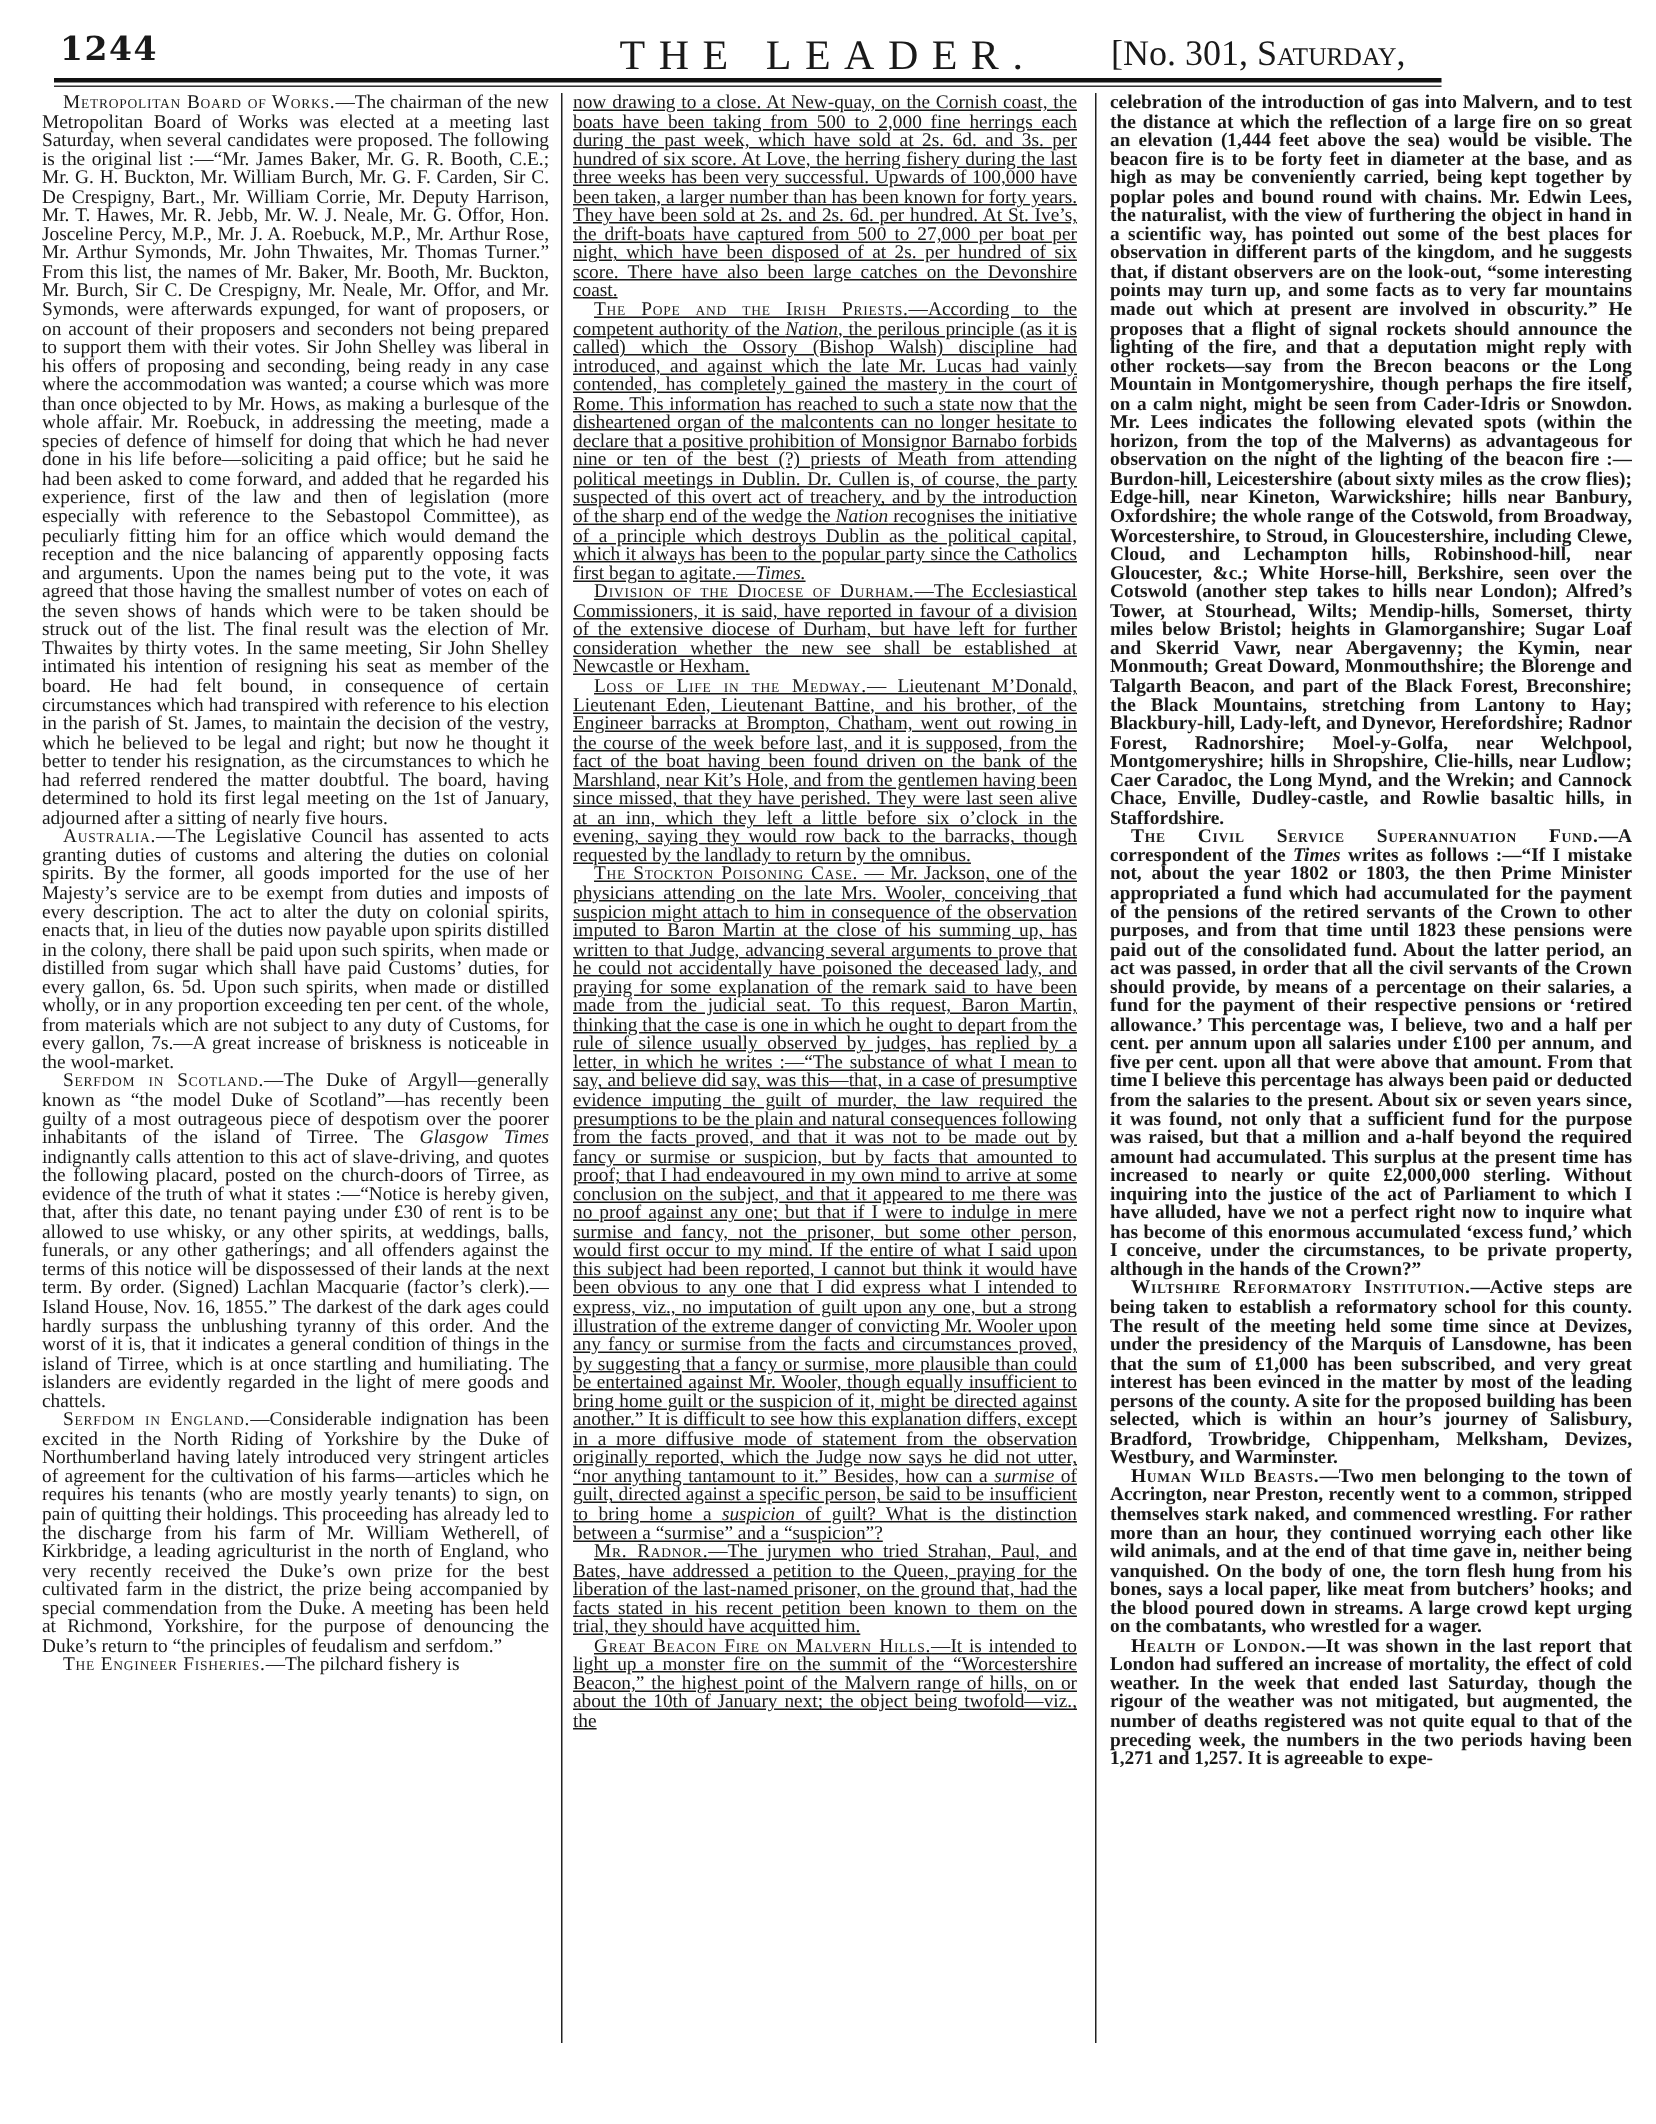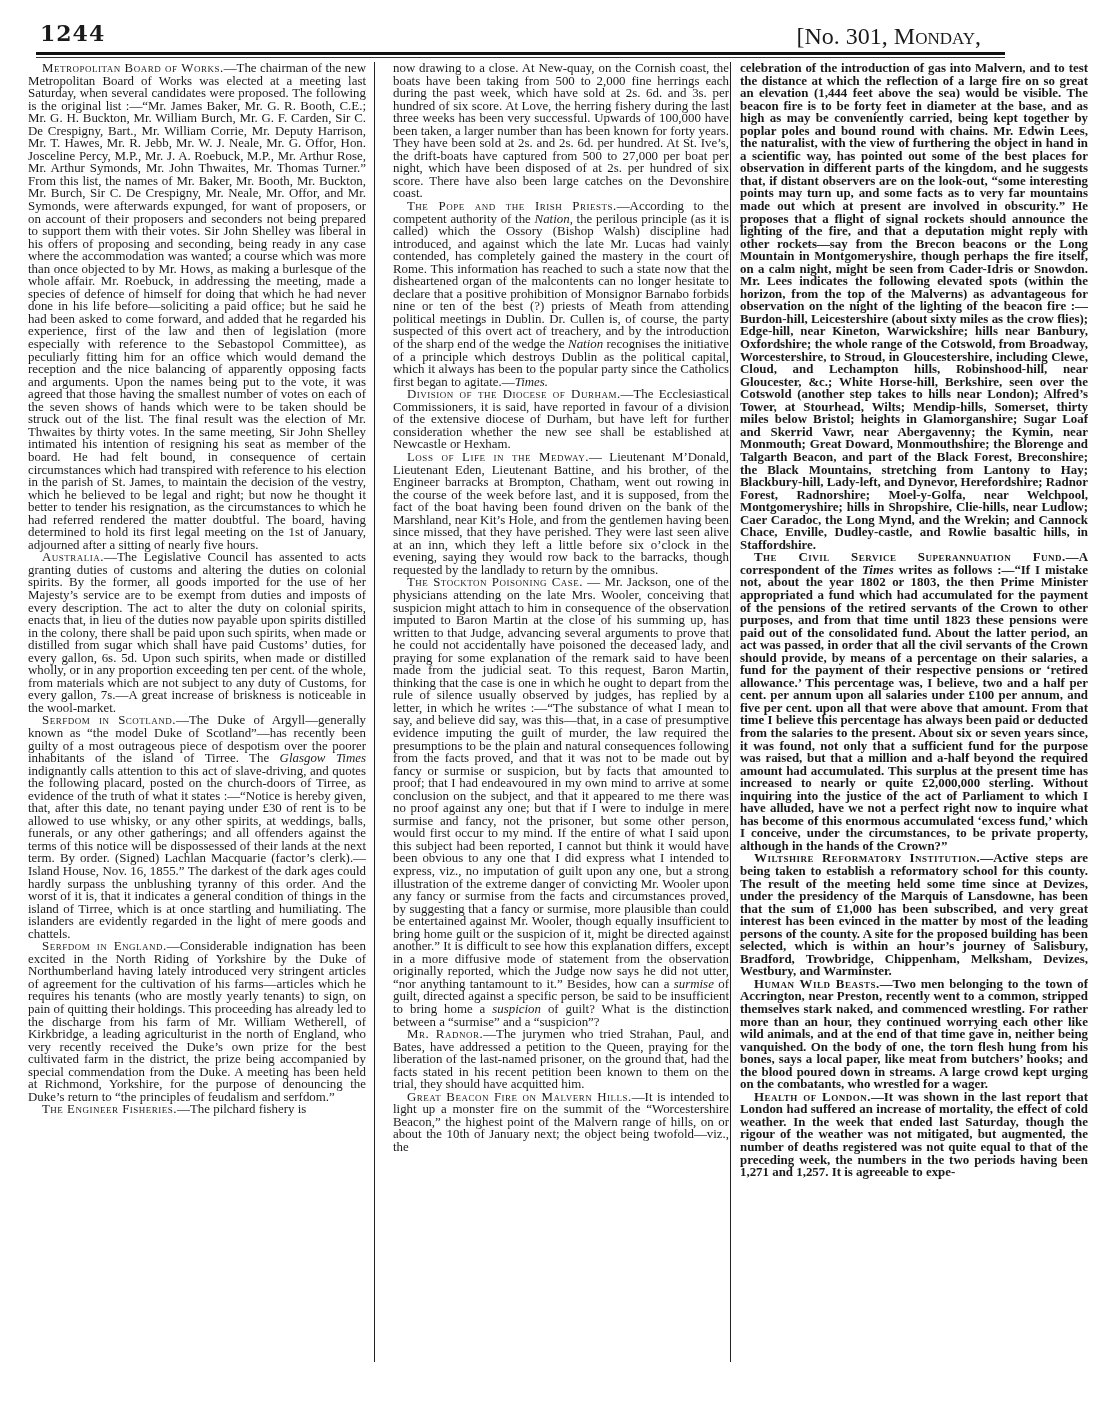--- a/index.html
+++ b/index.html
@@ -2,21 +2,21 @@
 <html><head>
 <meta charset="utf-8">
 <style>
   html, body { margin: 0; padding: 0; background: #ffffff; }
   body {
     width: 1104px; height: 1416px; overflow: hidden; position: relative;
     font-family: "DejaVu Serif", "Liberation Serif", serif;
     color: #1a1a1a;
   }
   .masthead {
-    position: absolute; left: 0; top: 0; width: 961px; height: 58px; padding-left: 44px;
+    position: absolute; left: 0; top: 0; width: 961px; height: 58px;
   }
   .page-number {
     position: absolute; left: 40px; top: 20px;
     font-family: "DejaVu Serif", serif; font-size: 22px; font-weight: bold; letter-spacing: 1px;
   }
   .paper-title {
     position: absolute; left: 0; width: 1104px; top: 22px; text-align: center;
     font-family: "Liberation Serif", serif; font-size: 28px; letter-spacing: 9px;
   }
   .issue-info {
@@ -35,36 +35,37 @@
   }
   .col {
     position: absolute; top: 0; height: 1340px; overflow: hidden;
     font-family: "Liberation Serif", serif;
     font-size: 12.9px; line-height: 12.55px; text-align: justify;
     hyphens: manual;
   }
   .col p { margin: 0; text-indent: 14px; }
   .col p.cont { text-indent: 0; }
   .col-1 { left: 4px; width: 338px; }
-  .col-2 { left: 369px; width: 336px; }
+  .col-2 { left: 358px; width: 336px; text-decoration: underline; }
   .col-3 { left: 716px; width: 348px; font-weight: bold; }
   .col-rule {
     position: absolute; top: 0; width: 1px; height: 1300px; background: #222;
   }
   .col-rule.r1 { left: 350px; }
   .col-rule.r2 { left: 706px; }
   .heading { font-variant: small-caps; letter-spacing: 0.5px; }
   em { font-style: italic; }
 </style>
 </head>
 <body>
 
 <div class="masthead">
   <span class="page-number">1244</span>
-  <span class="issue-info"><span>[No. 301, </span><span class="sc">Monday,</span></span>
+  <span class="paper-title">THE LEADER.</span>
+  <span class="issue-info"><span>[No. 301, </span><span class="sc">Saturday,</span></span>
   <div class="rule-thick"></div>
   <div class="rule-thin"></div>
 </div>
 
 <div class="columns">
   <div class="col-rule r1"></div>
   <div class="col-rule r2"></div>
 
   <div class="col col-1">
     <p><span class="heading">Metropolitan Board of Works.</span><span>—The chairman of the new Metropolitan Board of Works was elected at a meeting last Saturday, when several candidates were proposed. The following is the original list :—“Mr. James Baker, Mr. G. R. Booth, C.E.; Mr. G. H. Buckton, Mr. William Burch, Mr. G. F. Carden, Sir C. De Crespigny, Bart., Mr. William Corrie, Mr. Deputy Harrison, Mr. T. Hawes, Mr. R. Jebb, Mr. W. J. Neale, Mr. G. Offor, Hon. Josceline Percy, M.P., Mr. J. A. Roebuck, M.P., Mr. Arthur Rose, Mr. Arthur Symonds, Mr. John Thwaites, Mr. Thomas Turner.” From this list, the names of Mr. Baker, Mr. Booth, Mr. Buckton, Mr. Burch, Sir C. De Crespigny, Mr. Neale, Mr. Offor, and Mr. Symonds, were afterwards expunged, for want of proposers, or on account of their proposers and seconders not being prepared to support them with their votes. Sir John Shelley was liberal in his offers of proposing and seconding, being ready in any case where the accommodation was wanted; a course which was more than once objected to by Mr. Hows, as making a burlesque of the whole affair. Mr. Roebuck, in addressing the meeting, made a species of defence of himself for doing that which he had never done in his life before—soliciting a paid office; but he said he had been asked to come forward, and added that he regarded his experience, first of the law and then of legislation (more especially with reference to the Sebastopol Committee), as peculiarly fitting him for an office which would demand the reception and the nice balancing of apparently opposing facts and arguments. Upon the names being put to the vote, it was agreed that those having the smallest number of votes on each of the seven shows of hands which were to be taken should be struck out of the list. The final result was the election of Mr. Thwaites by thirty votes. In the same meeting, Sir John Shelley intimated his intention of resigning his seat as member of the board. He had felt bound, in consequence of certain circumstances which had transpired with reference to his election in the parish of St. James, to maintain the decision of the vestry, which he believed to be legal and right; but now he thought it better to tender his resignation, as the circumstances to which he had referred rendered the matter doubtful. The board, having determined to hold its first legal meeting on the 1st of January, adjourned after a sitting of nearly five hours.</span></p>

